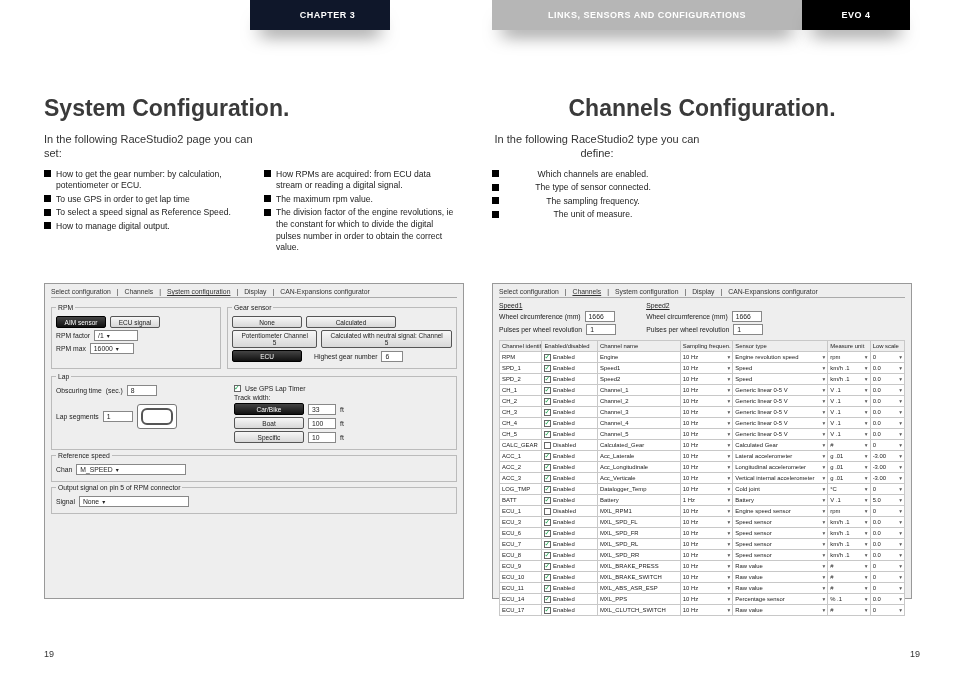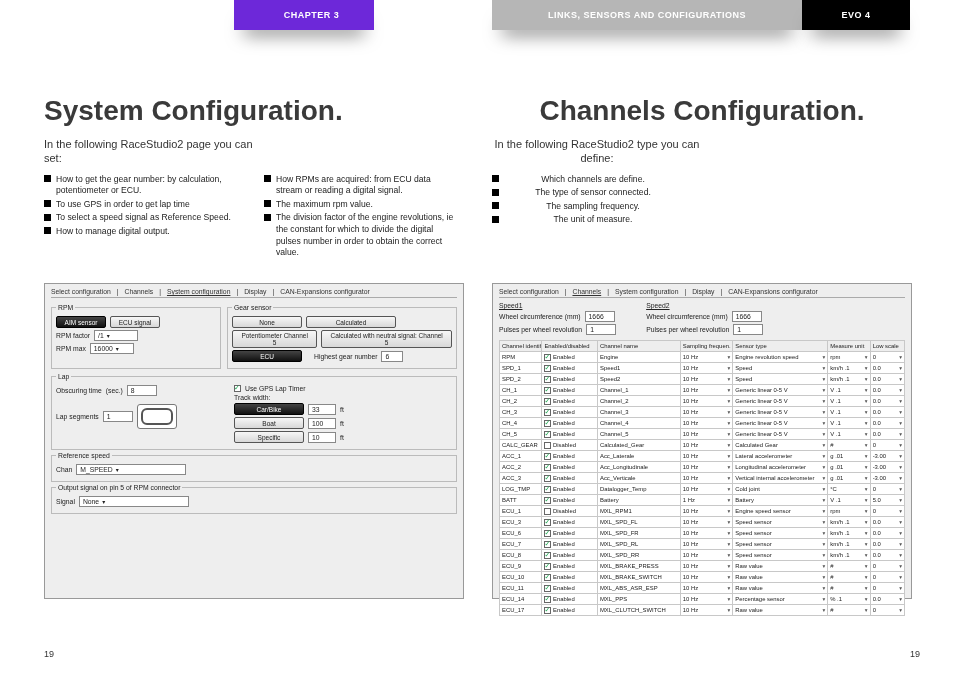--- a/index.html
+++ b/index.html
@@ -14,29 +14,29 @@
     overflow: hidden;
   }
   .shadow { box-shadow: 0 14px 18px -10px rgba(0,0,0,0.6); }
   .header {
     position: absolute; top: 0; width: 100%; height: 30px;
   }
   .hdr-left, .hdr-mid, .hdr-right {
     position: absolute; top: 0; height: 30px; display:flex; align-items:center; justify-content:center;
     font-size: 9px; letter-spacing: .5px; font-weight: 700;
   }
-  .hdr-left  { left: 234px; width: 140px; background:#6d28d9; color:#fff;padding-left:15px; }
+  .hdr-left  { left: 250px; width: 140px; background:#0f172a; color:#fff;padding-left:15px; }
   .hdr-mid   { left: 492px; width: 310px; background:#b6b6b6; color:#fff; }
   .hdr-right { left: 802px; width: 108px; background:#000; color:#fff; }
 
   .page { position:absolute; top:95px; width:420px; }
   .page-left  { left: 44px; }
   .page-right { left: 492px; text-align: center; }
 
-  h2.title { font-family: "Myriad Pro", Arial, sans-serif; font-weight:700; font-size:28px; color:#3a3a3a; margin-bottom:10px; }
+  h2.title { font-family: "Myriad Pro", Arial, sans-serif; font-weight:700; font-size:23px; color:#3a3a3a; margin-bottom:10px; }
   .intro { font-size:11px; color:#333; line-height:1.3; width:210px; margin-bottom:8px;}
   .columns { display:flex; gap:30px; }
   .col { width:190px; }
   .bullets { list-style:none; }
   .bullets li { position:relative; padding-left:12px; font-size:8.6px; line-height:1.35; color:#222; margin-bottom:2px;}
   .bullets li::before { content:""; position:absolute; left:0; top:1.5px; width:7px; height:7px; background:#000; }
 
   
   .panel {
     position:absolute; border:1px solid #999; background:#eee;
@@ -105,21 +105,21 @@
     </div>
   </div>
 </div>
 
 <div class="page page-right">
   <h2 class="title">Channels Configuration.</h2>
   <p class="intro">In the following RaceStudio2 type you can define:</p>
   <div class="columns">
     <div class="col">
       <ul class="bullets" id="right-bul">
-          <li>Which channels are define.</li>
+          <li>Which channels are enabled.</li>
           <li>The type of sensor connected.</li>
           <li>The sampling frequency.</li>
           <li>The unit of measure.</li>
         </ul>
     </div>
   </div>
 </div>
 
 <div class="panel left">
   <div class="tabs" id="tabs-left">

